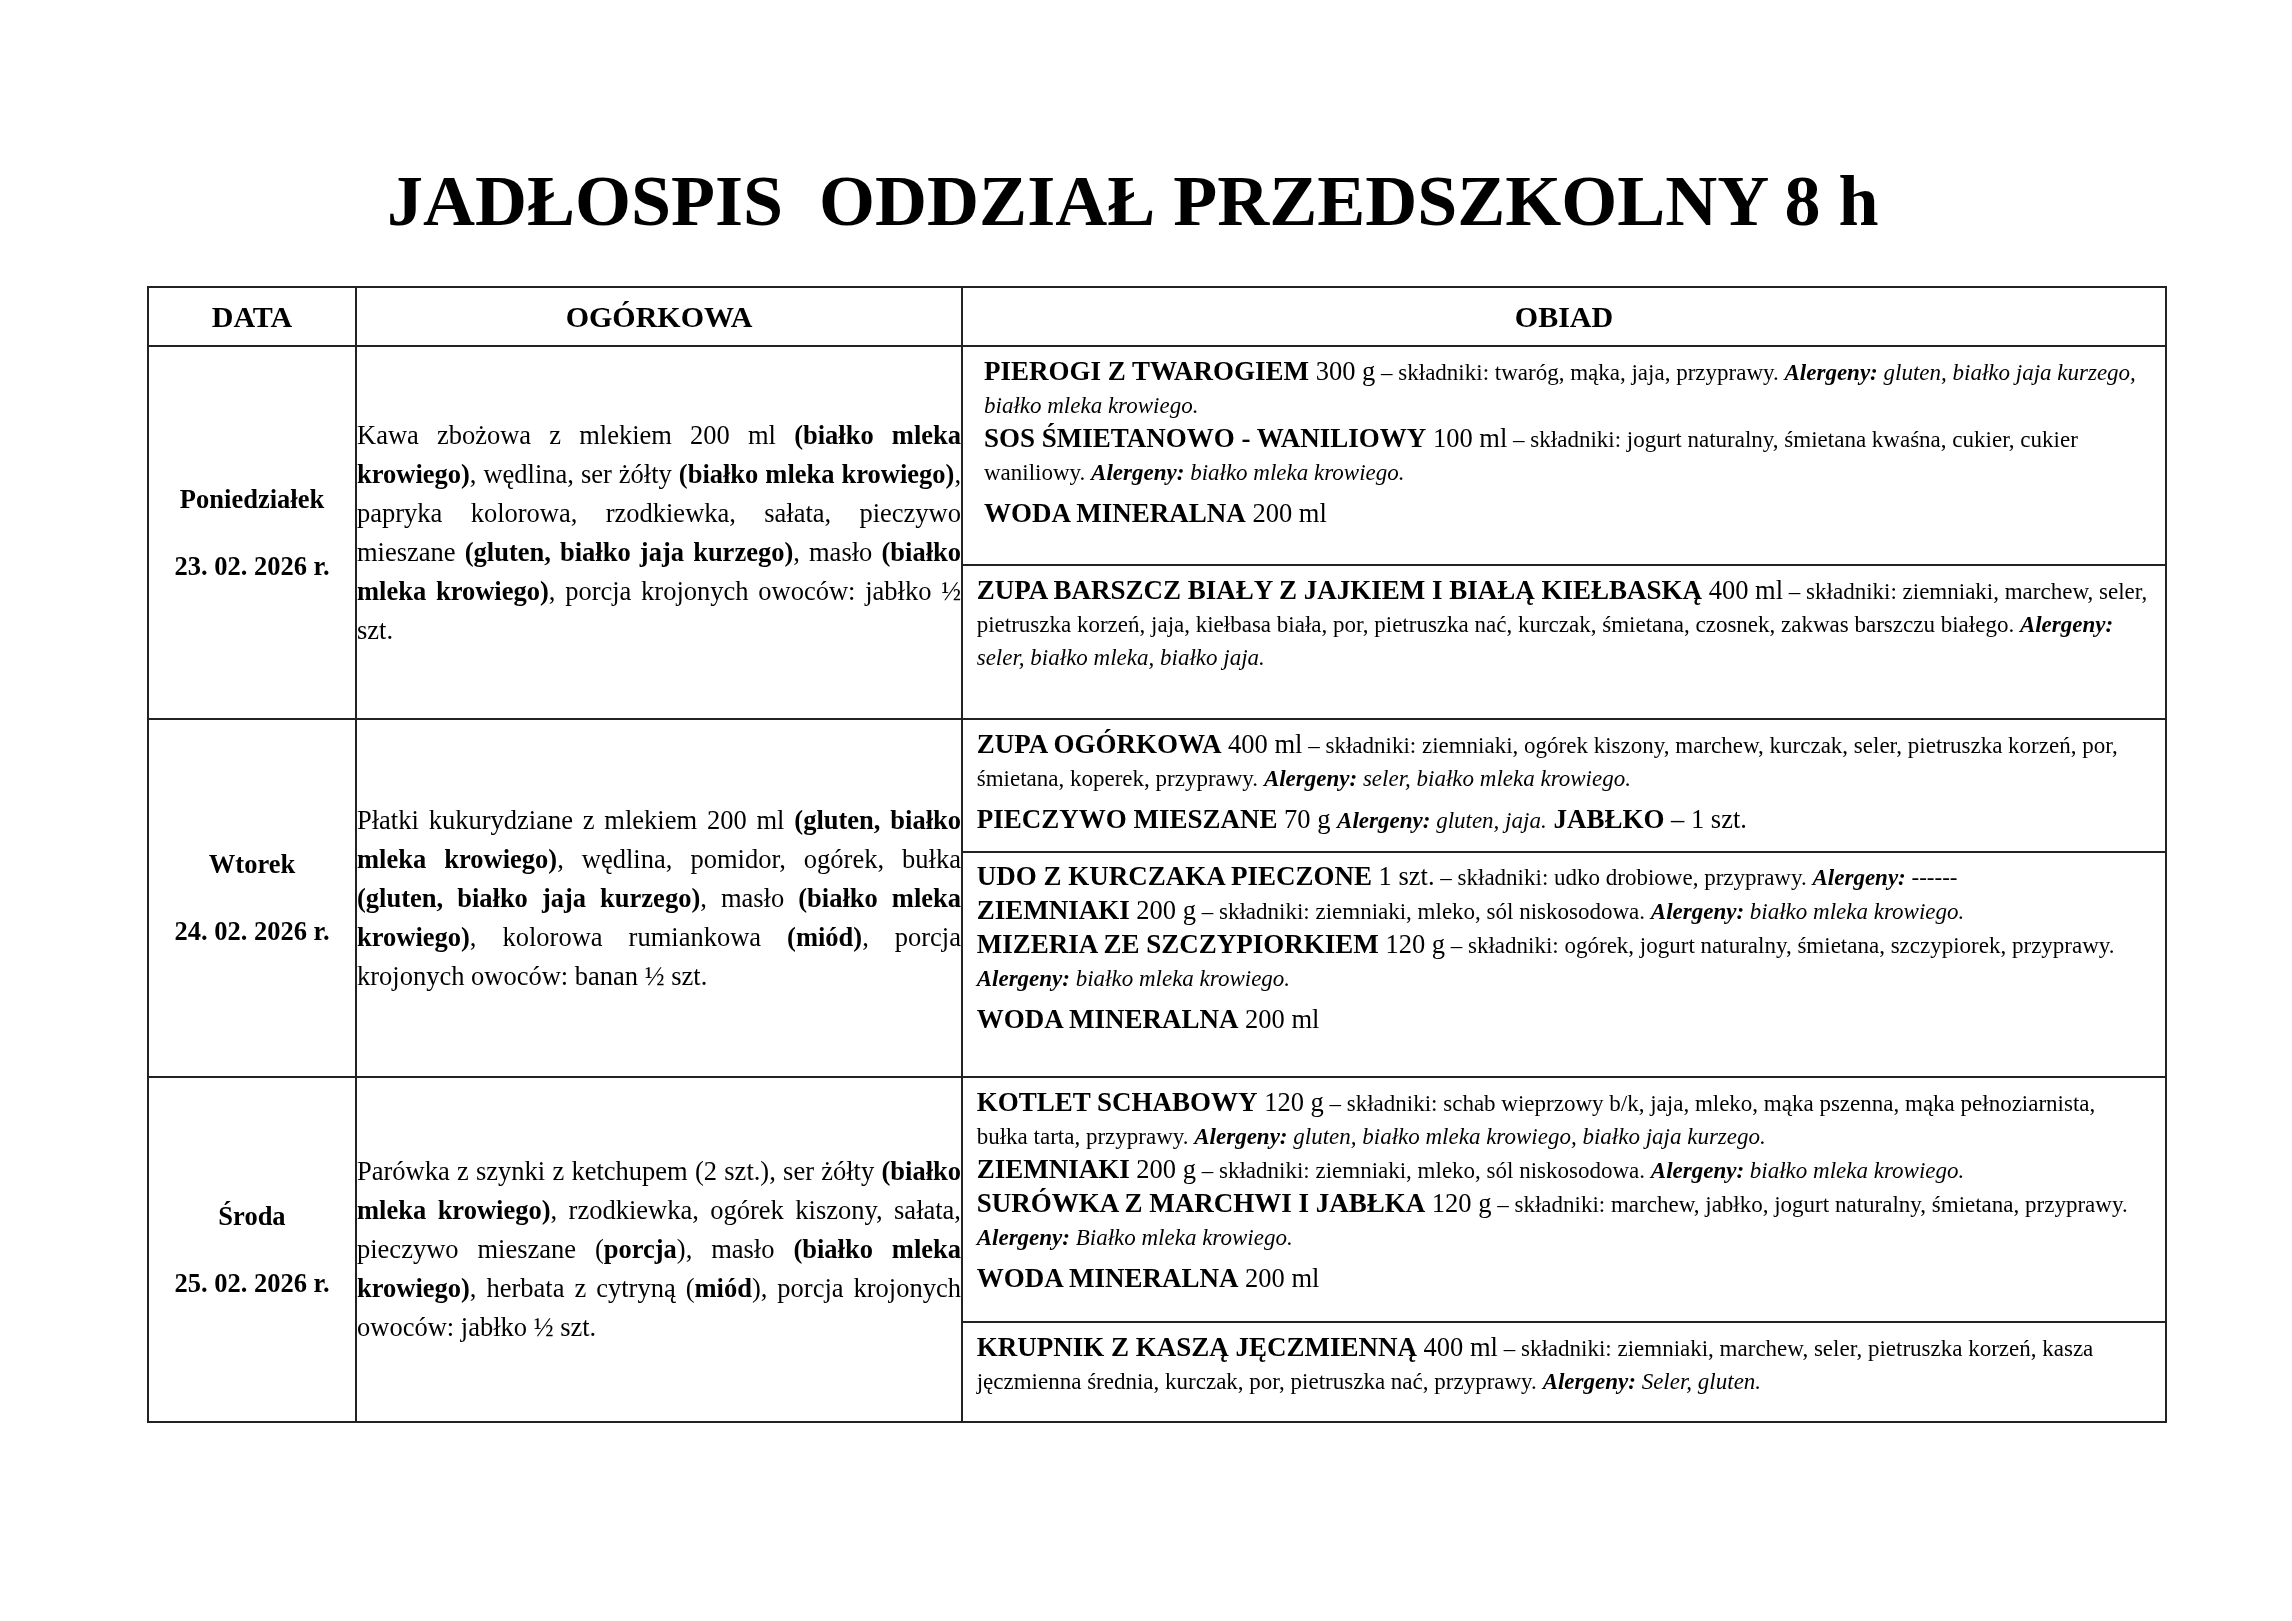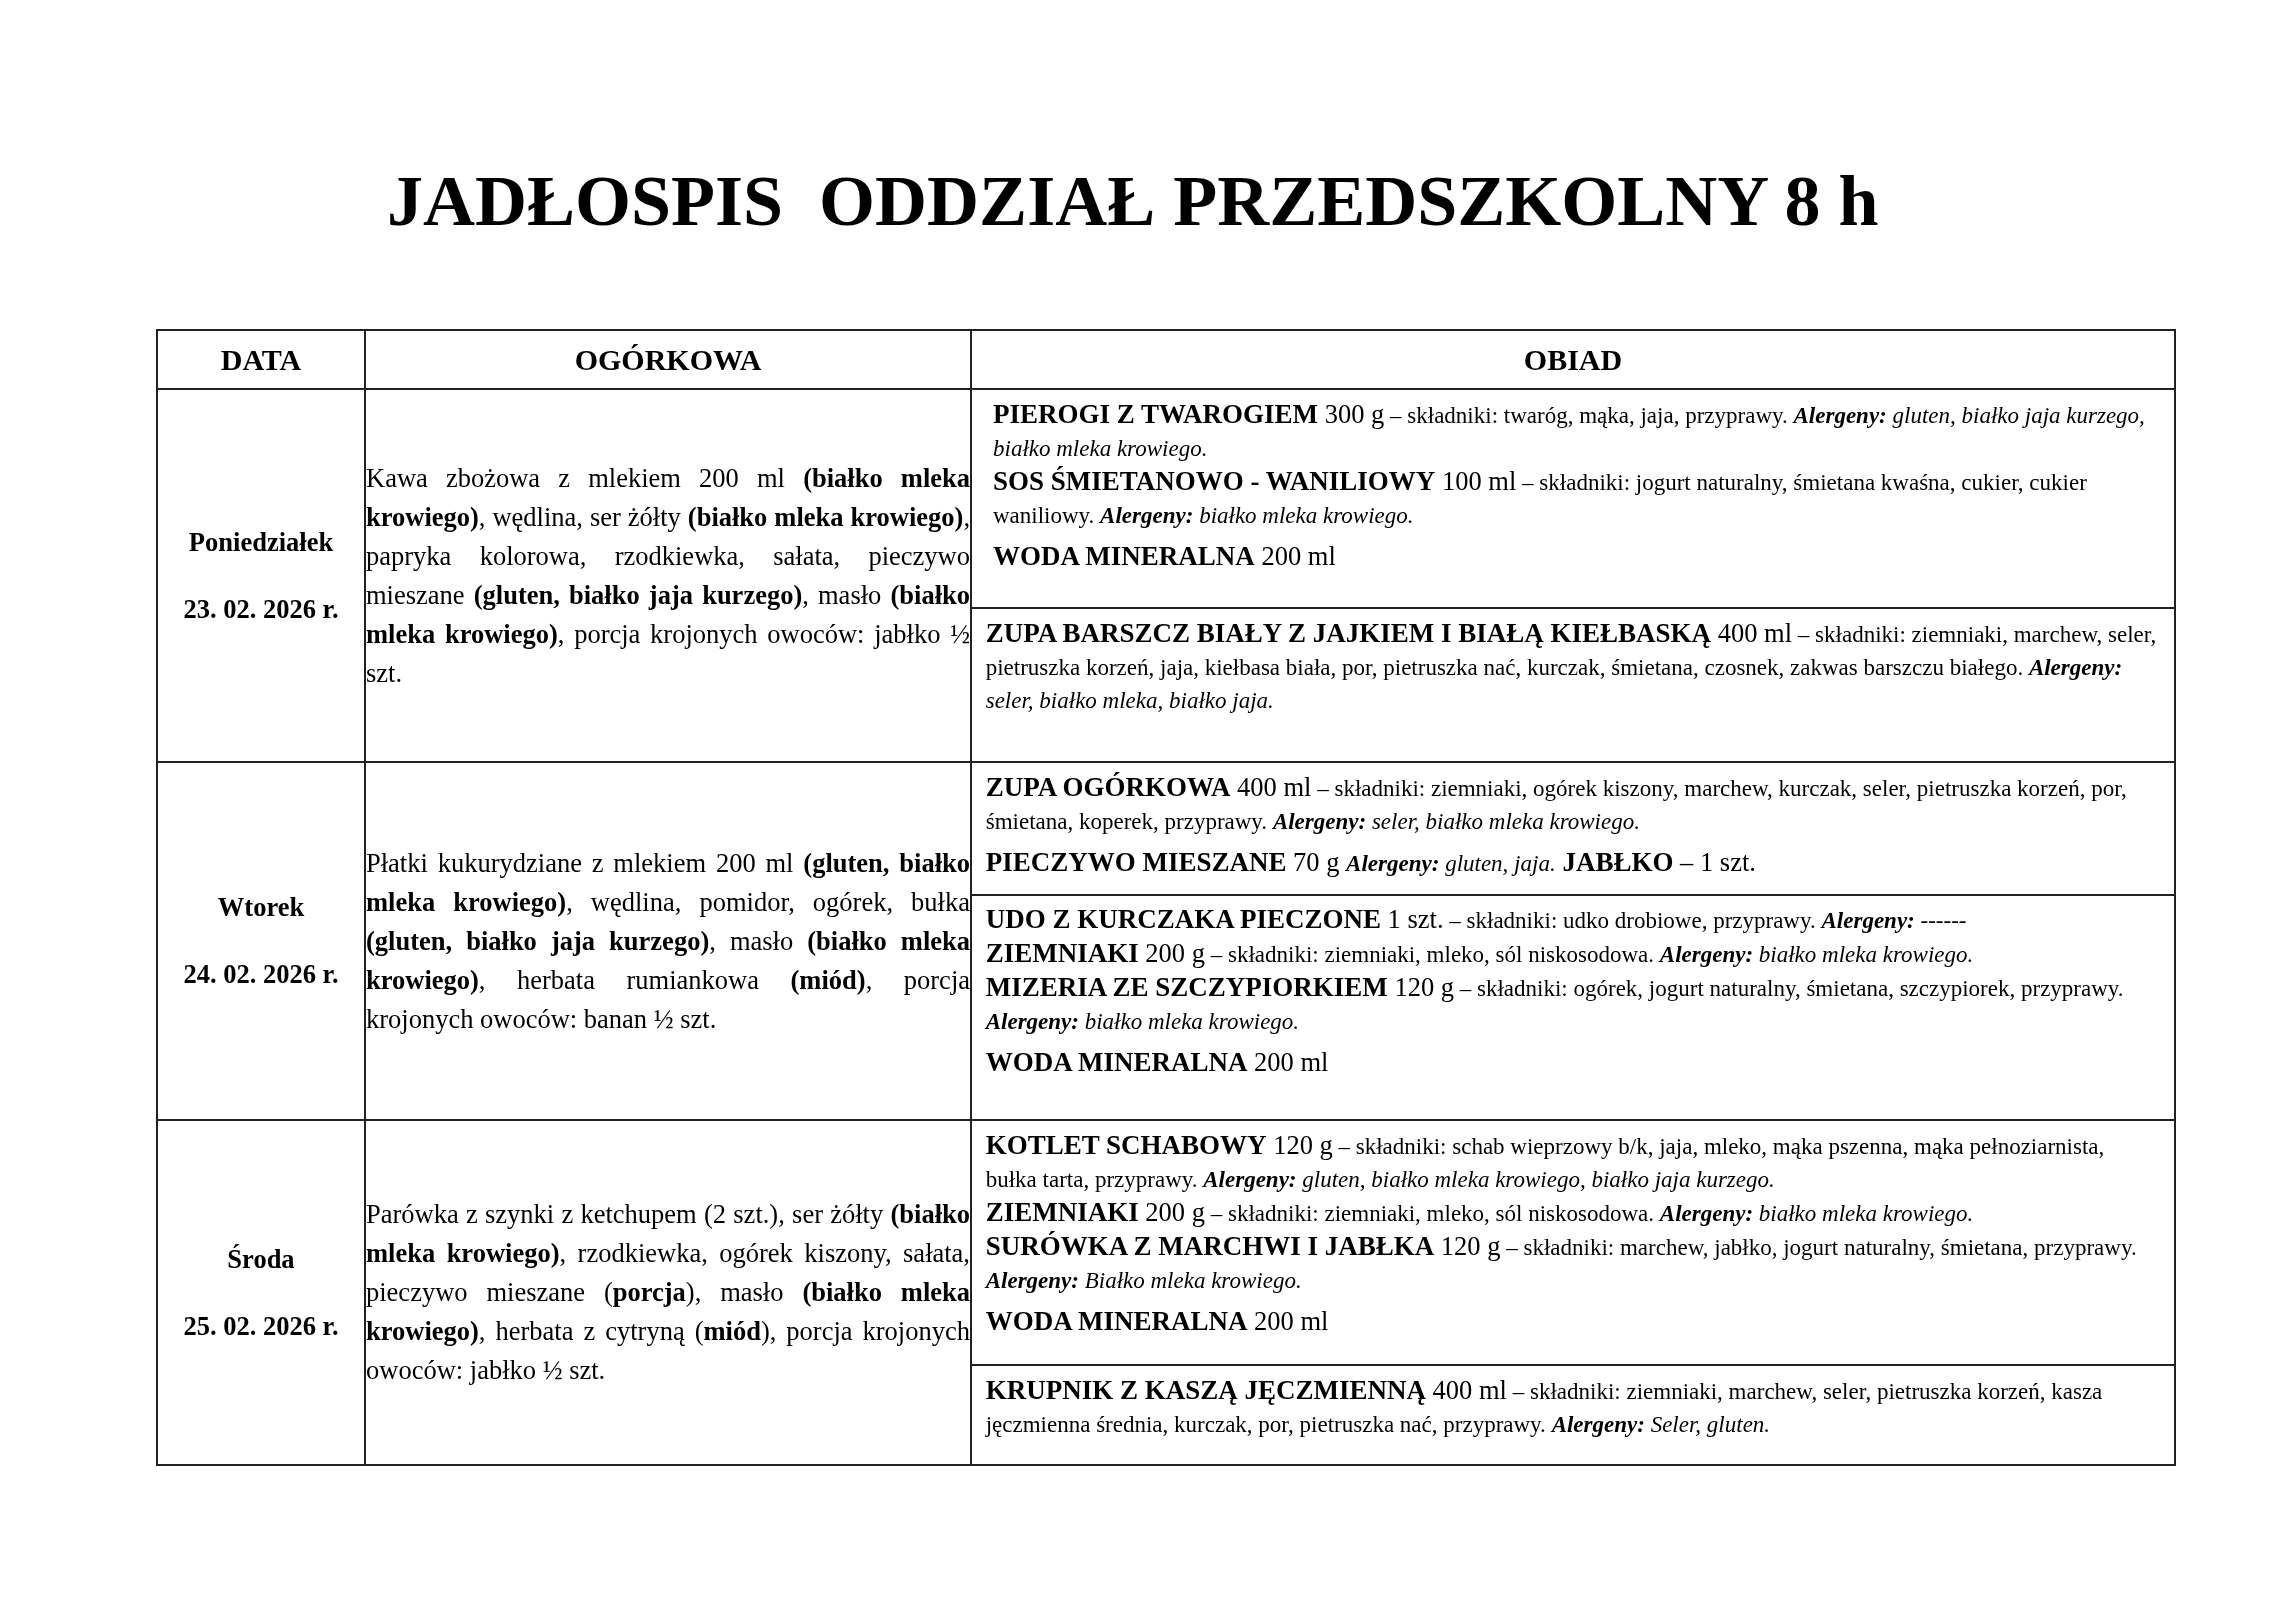--- a/index.html
+++ b/index.html
@@ -6,22 +6,22 @@
   body {
     width: 2293px; height: 1621px; position: relative; overflow: hidden;
     font-family: "Liberation Serif", "DejaVu Serif", serif; color: #000;
   }
   .title {
     position: absolute; left: 387px; top: 157px; width: 1588px;
     font-size: 72px; font-weight: bold; letter-spacing: 0px;
     white-space: pre; line-height: 88px;
   }
   table.menu {
-    position: absolute; left: 156px; top: 286px; width: 2017px;
-    border-collapse: collapse; table-layout: fixed; margin-top: 43px;
+    position: absolute; left: 147px; top: 286px; width: 2017px;
+    border-collapse: collapse; table-layout: fixed;
   }
   table.menu td, table.menu th { border: 2px solid #222; padding: 0; vertical-align: middle; }
   col.c-date { width: 208px; } col.c-bf { width: 606px; } col.c-lunch { width: 1204px; }
   th {
     height: 57px; font-size: 30px; font-weight: bold; text-align: center;
   }
   td.date { text-align: center; font-weight: bold; font-size: 26.5px; line-height: 67px; }
   td.bf {
     font-size: 26.5px; line-height: 39px; text-align: justify;
     padding: 0 11.8px 0 15.7px;
@@ -80,21 +80,21 @@
         <div class="lunch-block lb2">
             <span class="dish"><span class="name">ZUPA BARSZCZ BIAŁY Z JAJKIEM I BIAŁĄ KIEŁBASKĄ</span><span class="qty"> 400 ml</span><span class="rest"> – składniki: ziemniaki, marchew, seler, pietruszka korzeń, jaja, kiełbasa biała, por, pietruszka nać, kurczak, śmietana, czosnek, zakwas barszczu białego. </span><span class="alg-label">Alergeny:</span><span class="alg"> seler, białko mleka, białko jaja.</span></span>
           </div>
       </td>
     </tr>
     <tr class="r2">
       <td class="date">
         <span class="dayname">Wtorek</span>
         <span class="daydate">24. 02. 2026 r.</span>
       </td>
-      <td class="bf"><span>Płatki kukurydziane z mlekiem 200 ml </span><b>(gluten, białko mleka krowiego)</b><span>, wędlina, pomidor, ogórek,  bułka </span><b>(gluten, białko jaja kurzego)</b><span>, masło </span><b>(białko mleka krowiego)</b><span>, herbata rumiankowa </span><b>(miód)</b><span>, porcja krojonych owoców: banan ½ szt.</span></td>
+      <td class="bf"><span>Płatki kukurydziane z mlekiem 200 ml </span><b>(gluten, białko mleka krowiego)</b><span>, wędlina, pomidor, ogórek,  bułka </span><b>(gluten, białko jaja kurzego)</b><span>, masło </span><b>(białko mleka krowiego)</b><span>, kolorowa rumiankowa </span><b>(miód)</b><span>, porcja krojonych owoców: banan ½ szt.</span></td>
       <td class="lunch">
         <div class="lunch-block lb1">
             <span class="dish"><span class="name">ZUPA OGÓRKOWA</span><span class="qty">  400 ml</span><span class="rest"> – składniki: ziemniaki, ogórek kiszony, marchew, kurczak, seler, pietruszka korzeń, por, śmietana, koperek, przyprawy. </span><span class="alg-label">Alergeny:</span><span class="alg"> seler, białko mleka krowiego.</span></span>
             <span class="dish spaced"><span class="name">PIECZYWO MIESZANE</span><span class="qty"> 70 g </span><span class="alg-label">Alergeny:</span><span class="alg"> gluten, jaja.</span><span class="name">  JABŁKO</span><span class="qty"> – 1 szt.</span></span>
           </div>
         <div class="lunch-block lb2">
             <span class="dish"><span class="name">UDO Z KURCZAKA PIECZONE</span><span class="qty"> 1 szt.</span><span class="rest"> – składniki: udko drobiowe, przyprawy. </span><span class="alg-label">Alergeny:</span><span class="alg"> ------</span></span>
             <span class="dish"><span class="name">ZIEMNIAKI</span><span class="qty">  200 g</span><span class="rest"> – składniki: ziemniaki, mleko, sól niskosodowa. </span><span class="alg-label">Alergeny:</span><span class="alg"> białko mleka krowiego.</span></span>
             <span class="dish"><span class="name">MIZERIA ZE SZCZYPIORKIEM</span><span class="qty"> 120 g</span><span class="rest"> – składniki: ogórek, jogurt naturalny, śmietana, szczypiorek, przyprawy. </span><span class="alg-label">Alergeny:</span><span class="alg"> białko mleka krowiego.</span></span>
             <span class="dish spaced"><span class="name">WODA MINERALNA</span><span class="qty"> 200 ml</span></span>

